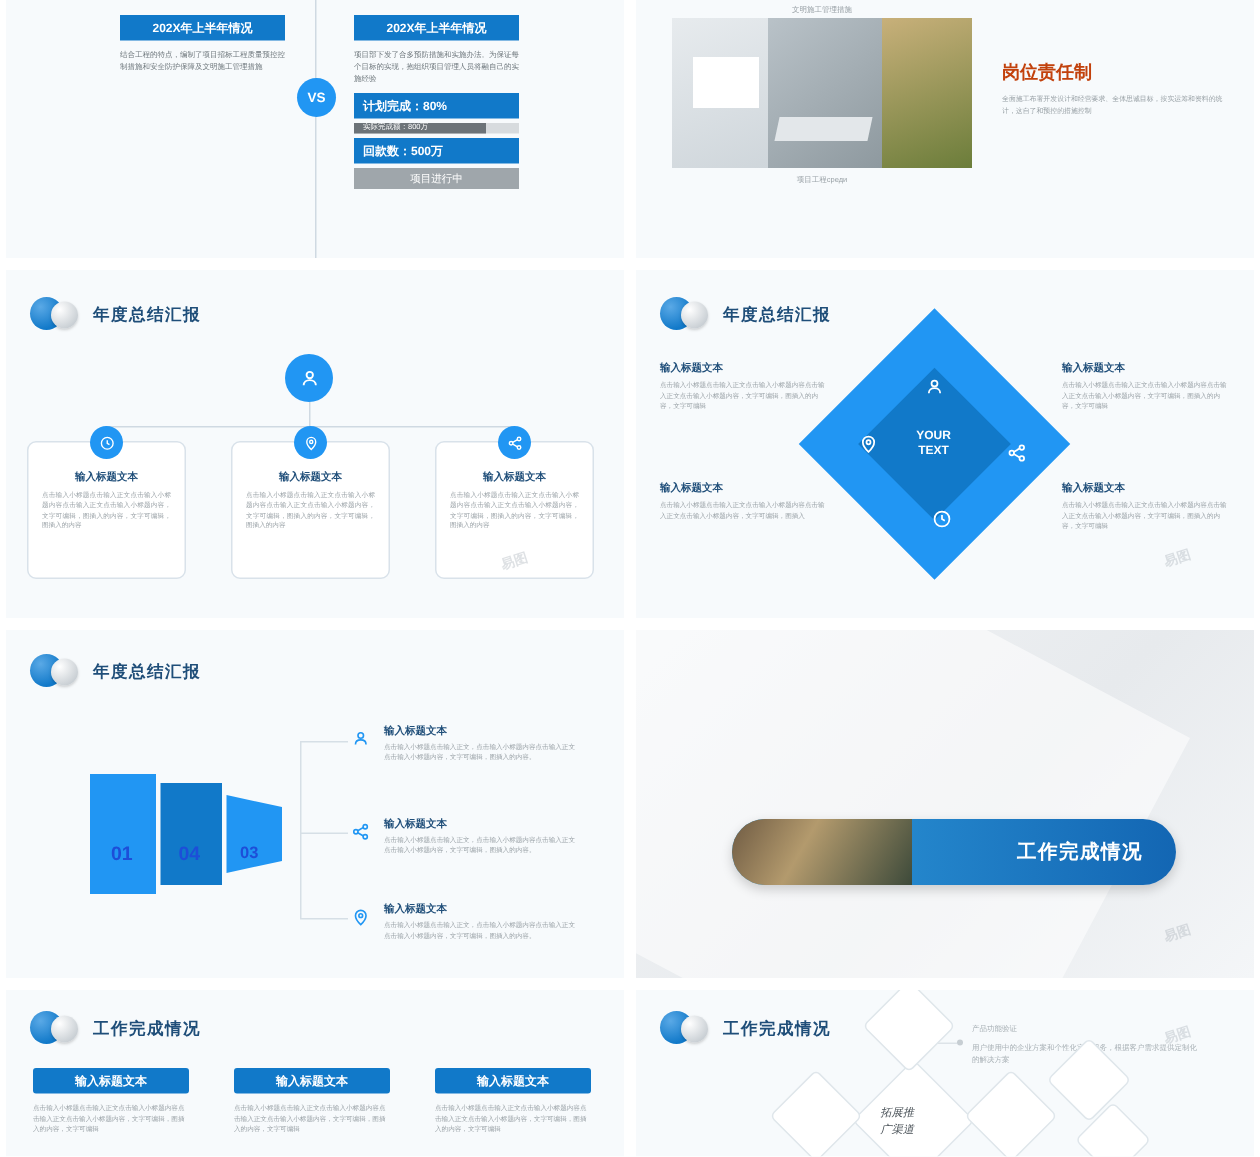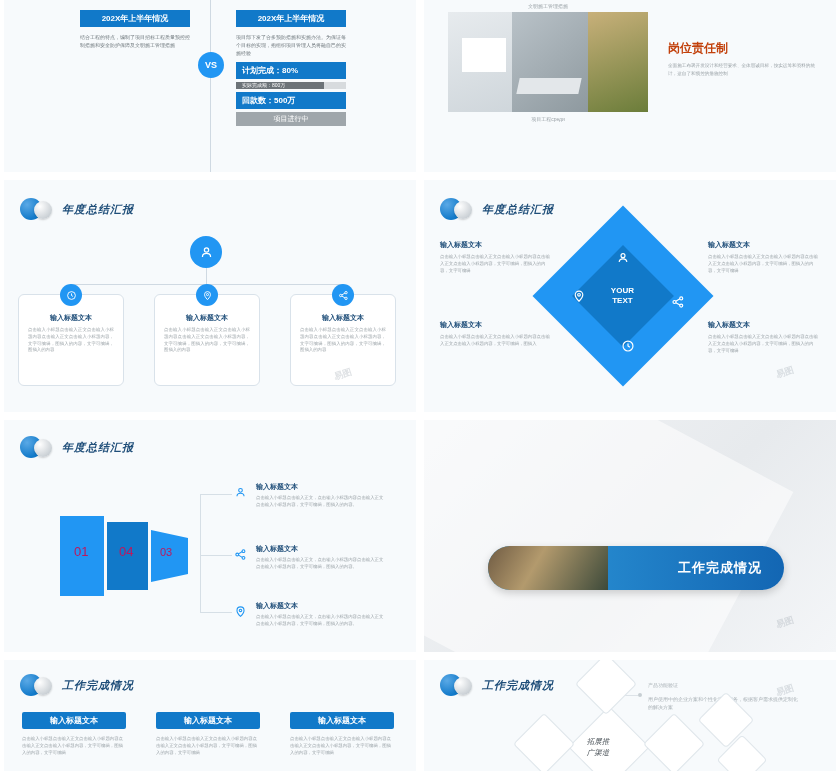--- a/index.html
+++ b/index.html
@@ -13,21 +13,21 @@
   .row3{top:420px;height:232px;}
   .row4{top:660px;height:111px;}
 
   
   .hdr{position:absolute;display:flex;align-items:center;gap:8px;}
   .hdr .dot-group{position:relative;width:34px;height:22px;}
   .hdr .dot-blue{position:absolute;left:0;top:0;width:22px;height:22px;border-radius:50%;
       background:radial-gradient(circle at 32% 30%,#5aa9e6,#1179c9 70%);}
   .hdr .dot-gray{position:absolute;left:14px;top:3px;width:18px;height:18px;border-radius:50%;
       background:radial-gradient(circle at 32% 30%,#ffffff,#c9cfd4 75%);box-shadow:0 1px 2px rgba(0,0,0,.18);}
-  .hdr .h-title{font-size:11px;color:#1f4e79;font-weight:bold;letter-spacing:1px;font-style:italic;}
+  .hdr .h-title{font-size:11px;color:#1f4e79;font-weight:bold;letter-spacing:1px;}
 
   .blue-tag{background:#1179c9;color:#fff;font-size:8px;text-align:center;padding:3px 0;font-weight:bold;}
   .gray-tag{background:#9fa6ab;color:#fff;font-size:7px;text-align:center;padding:2px 0;}
   .tiny2{font-size:4.6px;line-height:1.5;color:#8b9398;}
 
   
   .s1 .vline{position:absolute;left:206px;top:0;bottom:0;width:1px;background:#cfd9e2;}
   .s1 .vs{position:absolute;left:194px;top:52px;width:26px;height:26px;border-radius:50%;
       background:#2196f3;color:#fff;font-size:9px;font-weight:bold;display:flex;align-items:center;justify-content:center;}
   .s1 .col{position:absolute;width:110px;}
@@ -67,21 +67,21 @@
   .s4 .dia-in{position:absolute;left:163px;top:80px;width:72px;height:72px;background:#1179c9;transform:rotate(45deg);
       display:flex;align-items:center;justify-content:center;}
   .s4 .yt{transform:rotate(-45deg);color:#fff;font-size:8px;text-align:center;line-height:1.3;font-weight:bold;}
   .s4 .ic{position:absolute;width:16px;height:16px;display:flex;align-items:center;justify-content:center;}
   .s4 .lbl{position:absolute;width:112px;}
   .s4 .lbl h4{margin:0 0 4px;font-size:7px;color:#1f4e79;}
   .s4 .lbl p{margin:0;font-size:4.4px;line-height:1.55;color:#9aa2a7;}
 
   
   .s5 .fn{position:absolute;}
-  .s5 .num{position:absolute;color:#be185d;font-size:13px;font-weight:normal;}
+  .s5 .num{position:absolute;color:#1d4ed8;font-size:13px;font-weight:bold;margin-top:17px;}
   .s5 .line{position:absolute;background:#d6dfe6;}
   .s5 .item{position:absolute;width:130px;}
   .s5 .item h4{margin:0 0 3px;font-size:7px;color:#1f4e79;}
   .s5 .item p{margin:0;font-size:4.4px;line-height:1.55;color:#9aa2a7;}
   .s5 .iconc{position:absolute;width:14px;height:14px;}
 
   
   .s6{background:linear-gradient(135deg,#f2f4f6 0%,#e7eaed 55%,#f4f6f8 100%);}
   .s6 .wedge{position:absolute;left:-40px;top:-30px;width:360px;height:300px;background:rgba(255,255,255,.55);
       transform:rotate(28deg);}

